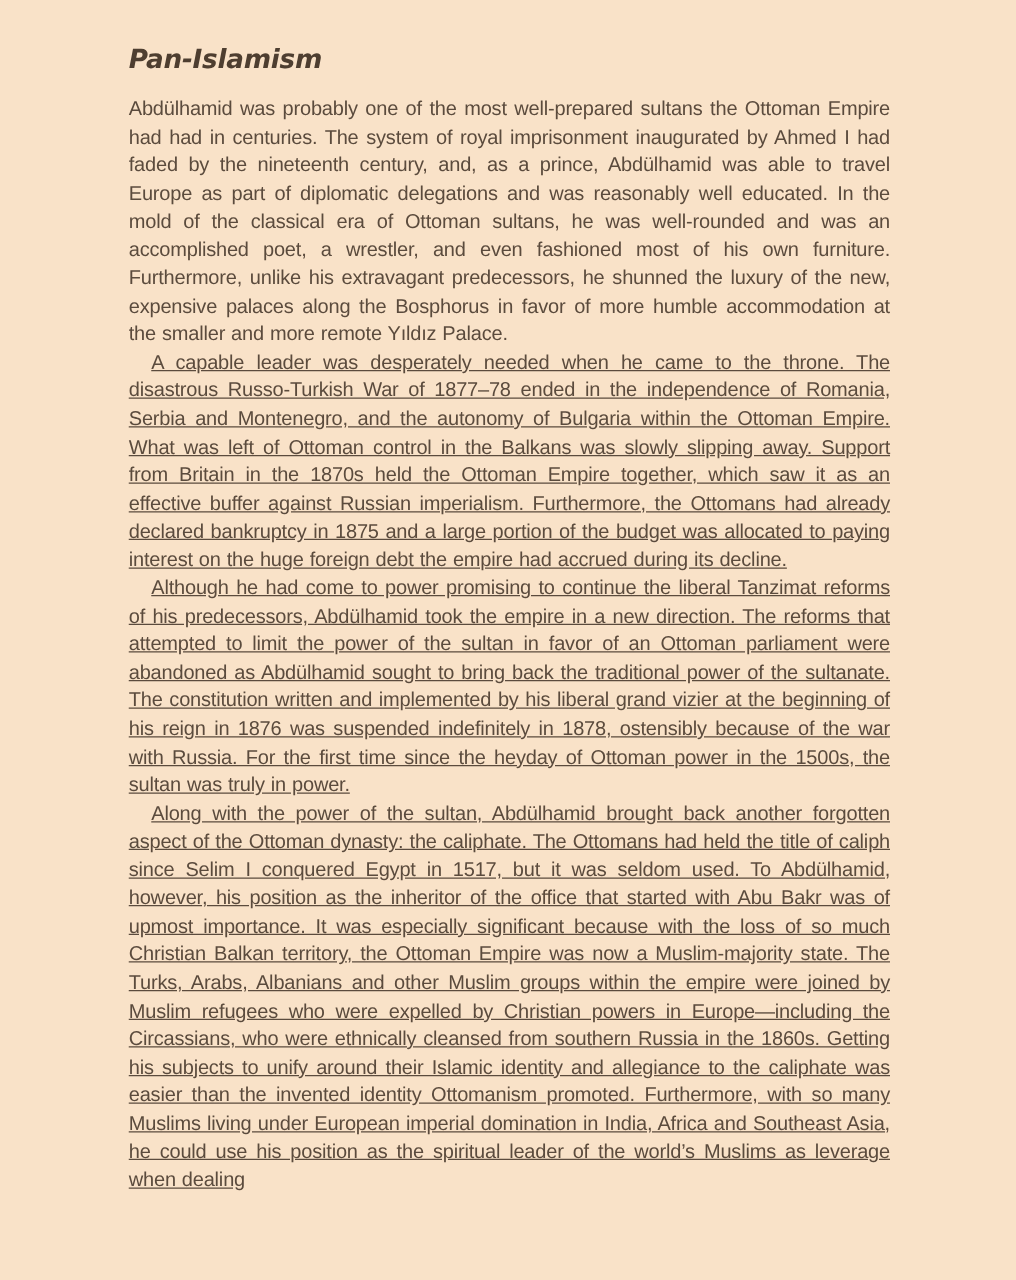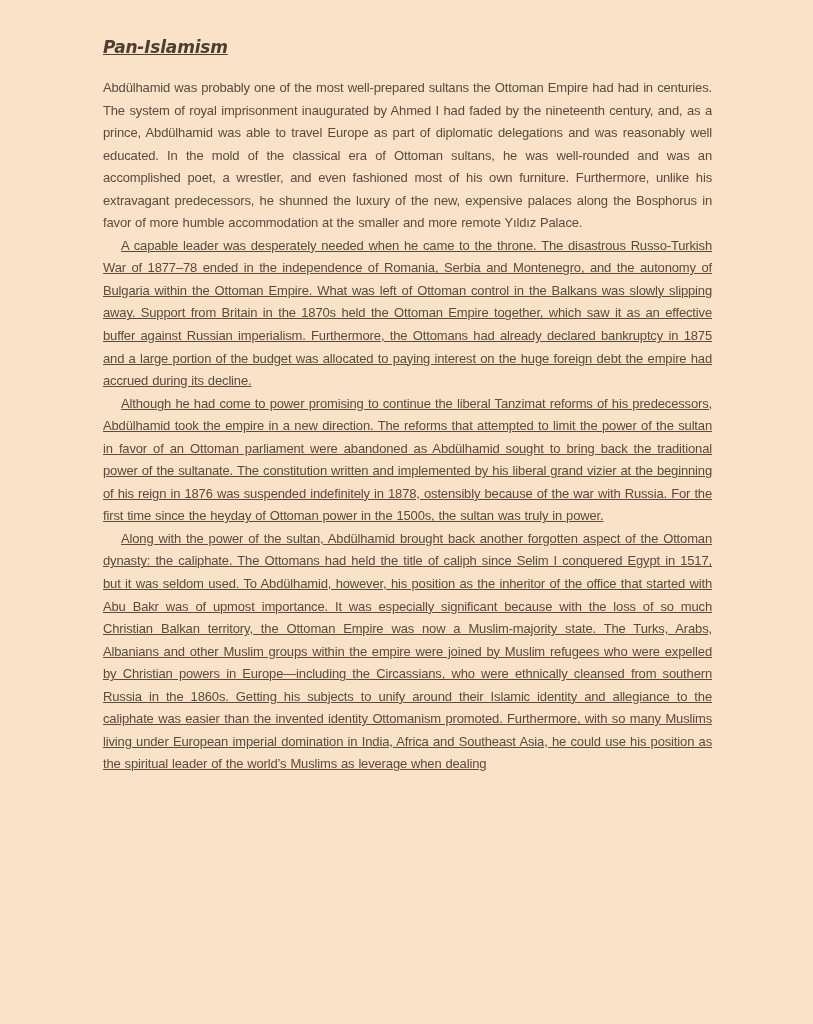--- a/index.html
+++ b/index.html
@@ -18,30 +18,29 @@
       left: 103px;
       top: 34px;
       width: 609px;
       color: #5b4b3d;
       font-family: "Liberation Sans", sans-serif;
     }
     .title {
       font-family: "DejaVu Sans", sans-serif;
       font-style: italic;
       font-weight: bold;
-      font-size: 17px;
+      font-size: 21px;
       color: #4e3e30;
       margin: 0 0 17px 0;
       line-height: 26px;
       letter-spacing: -0.2px;
-      text-decoration: underline;
     }
     .para {
       margin: 0;
-      font-size: 13px;
+      font-size: 16px;
       line-height: 22.55px;
       text-align: justify;
       letter-spacing: -0.15px;
       word-spacing: 0.5px;
     }
     .para.indent {
       text-indent: 18px;
       text-decoration: underline;
     }
   </style>

